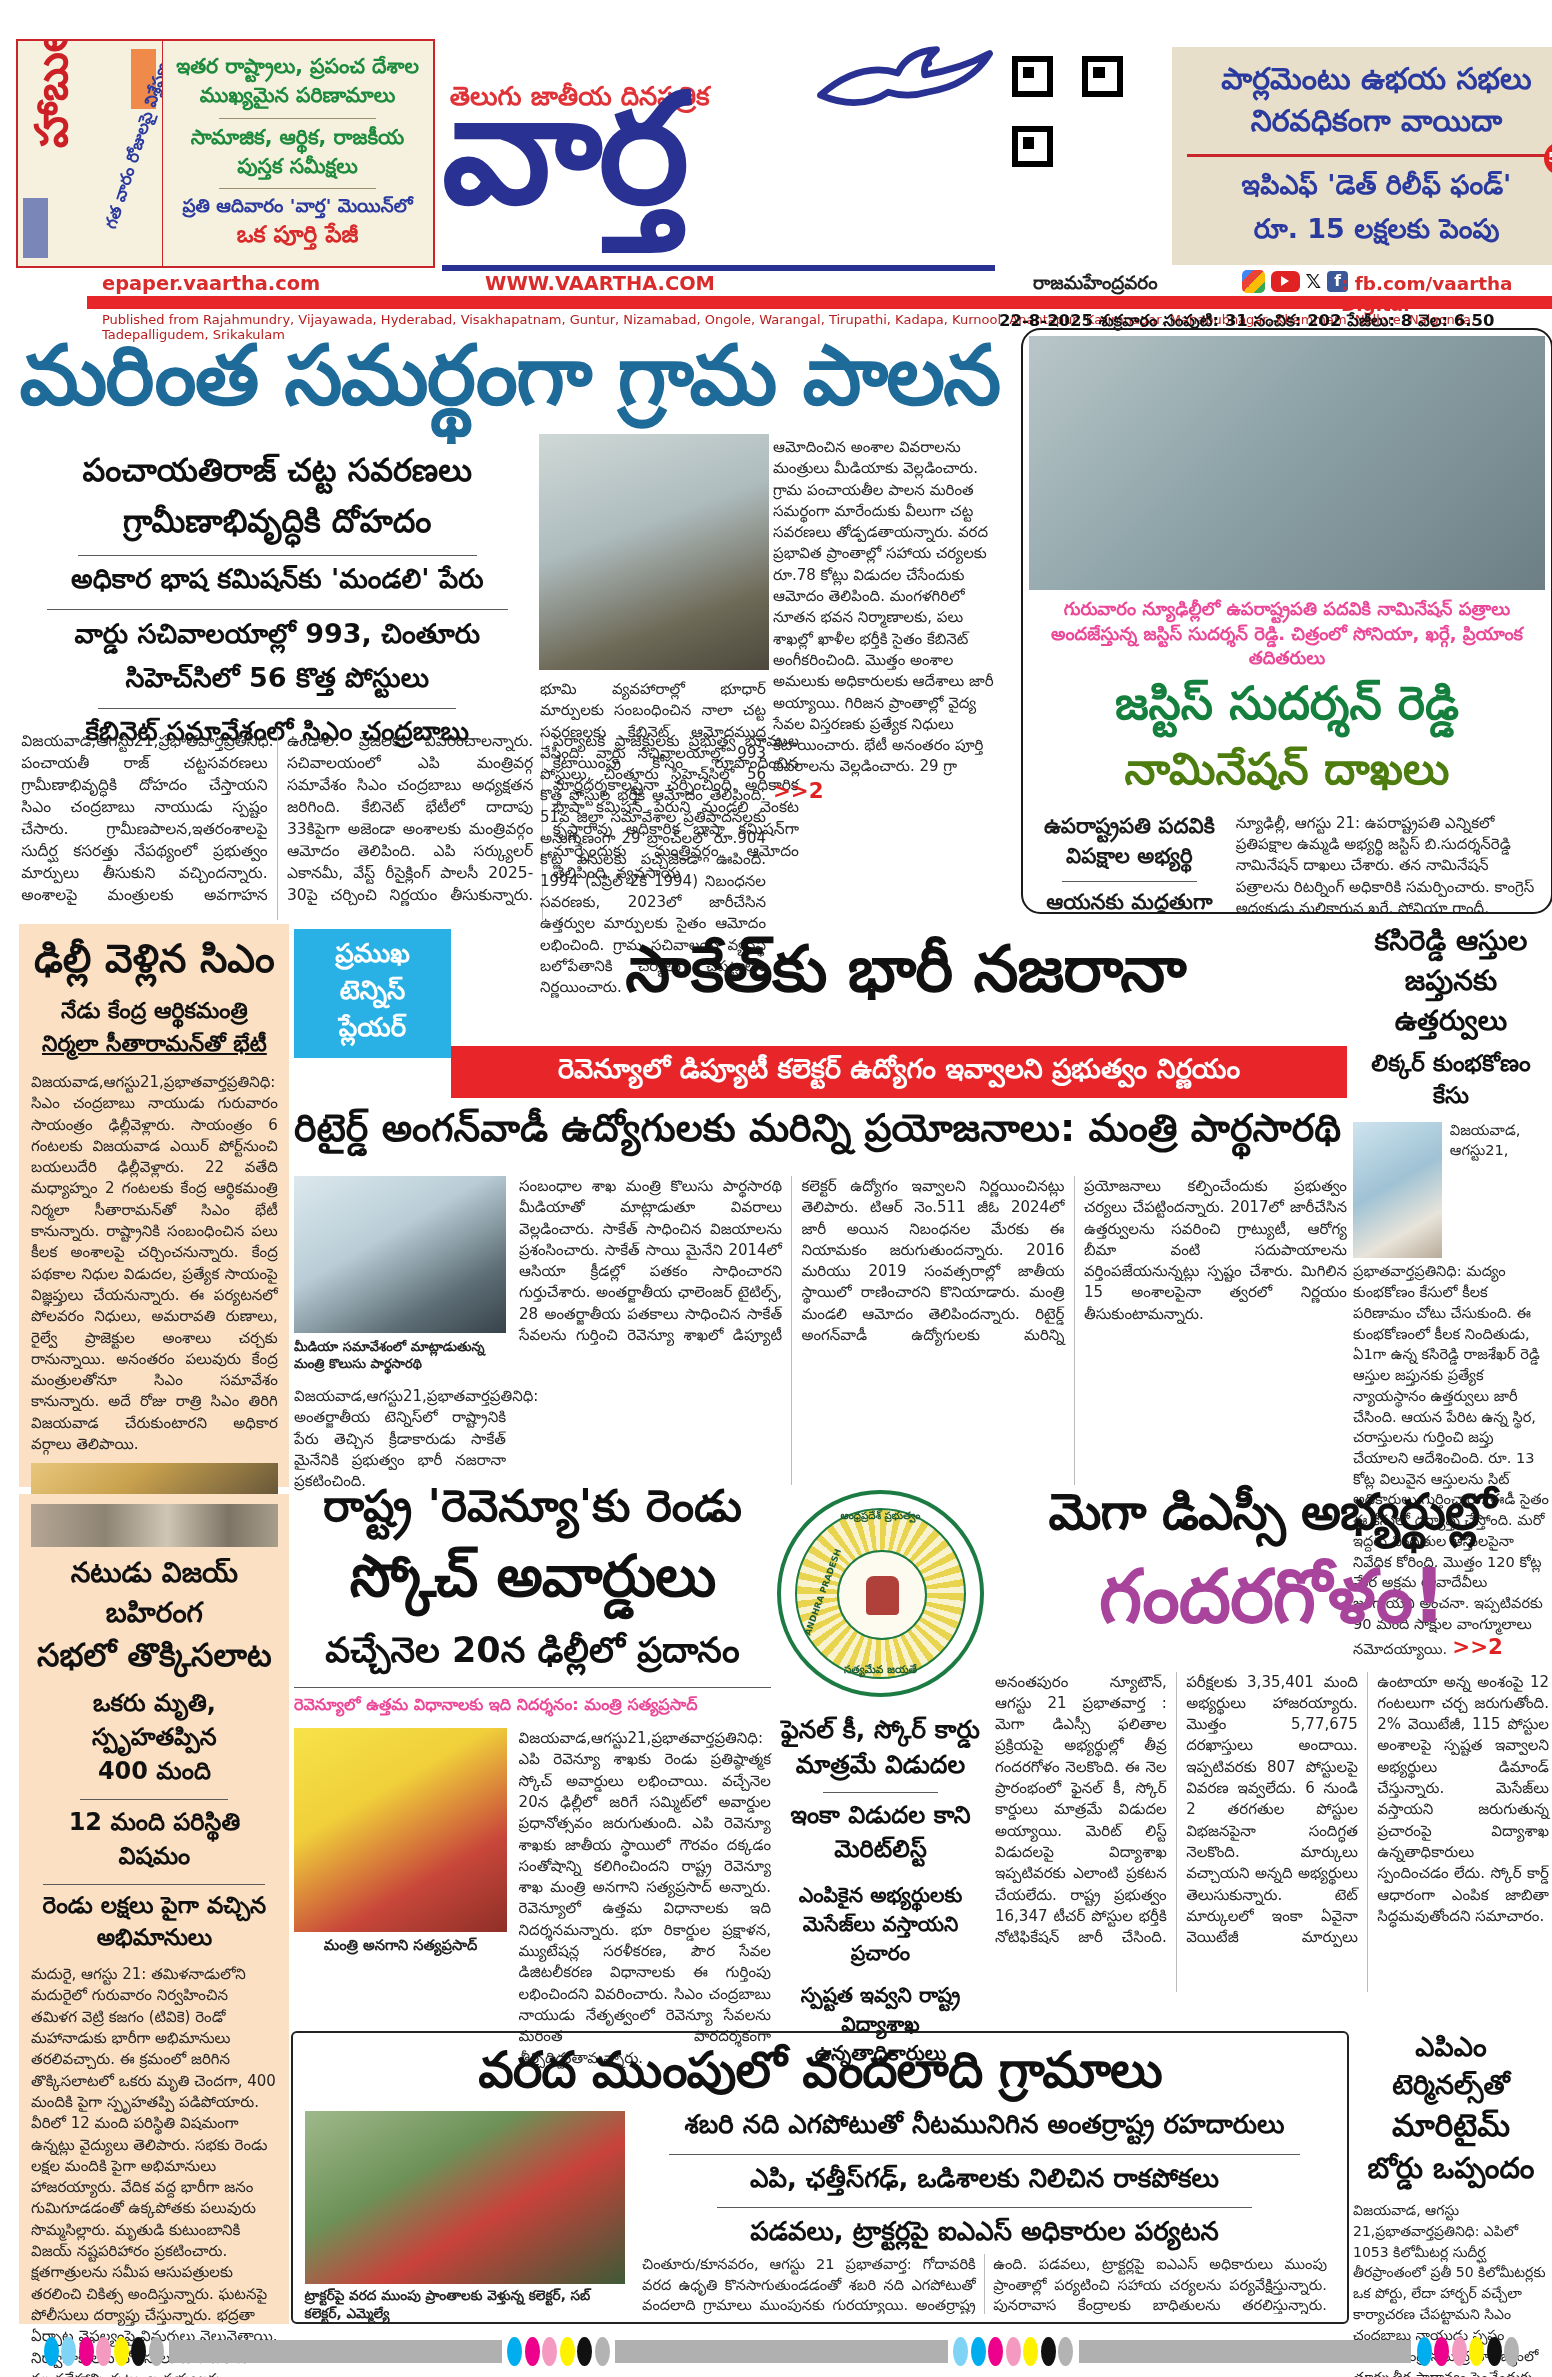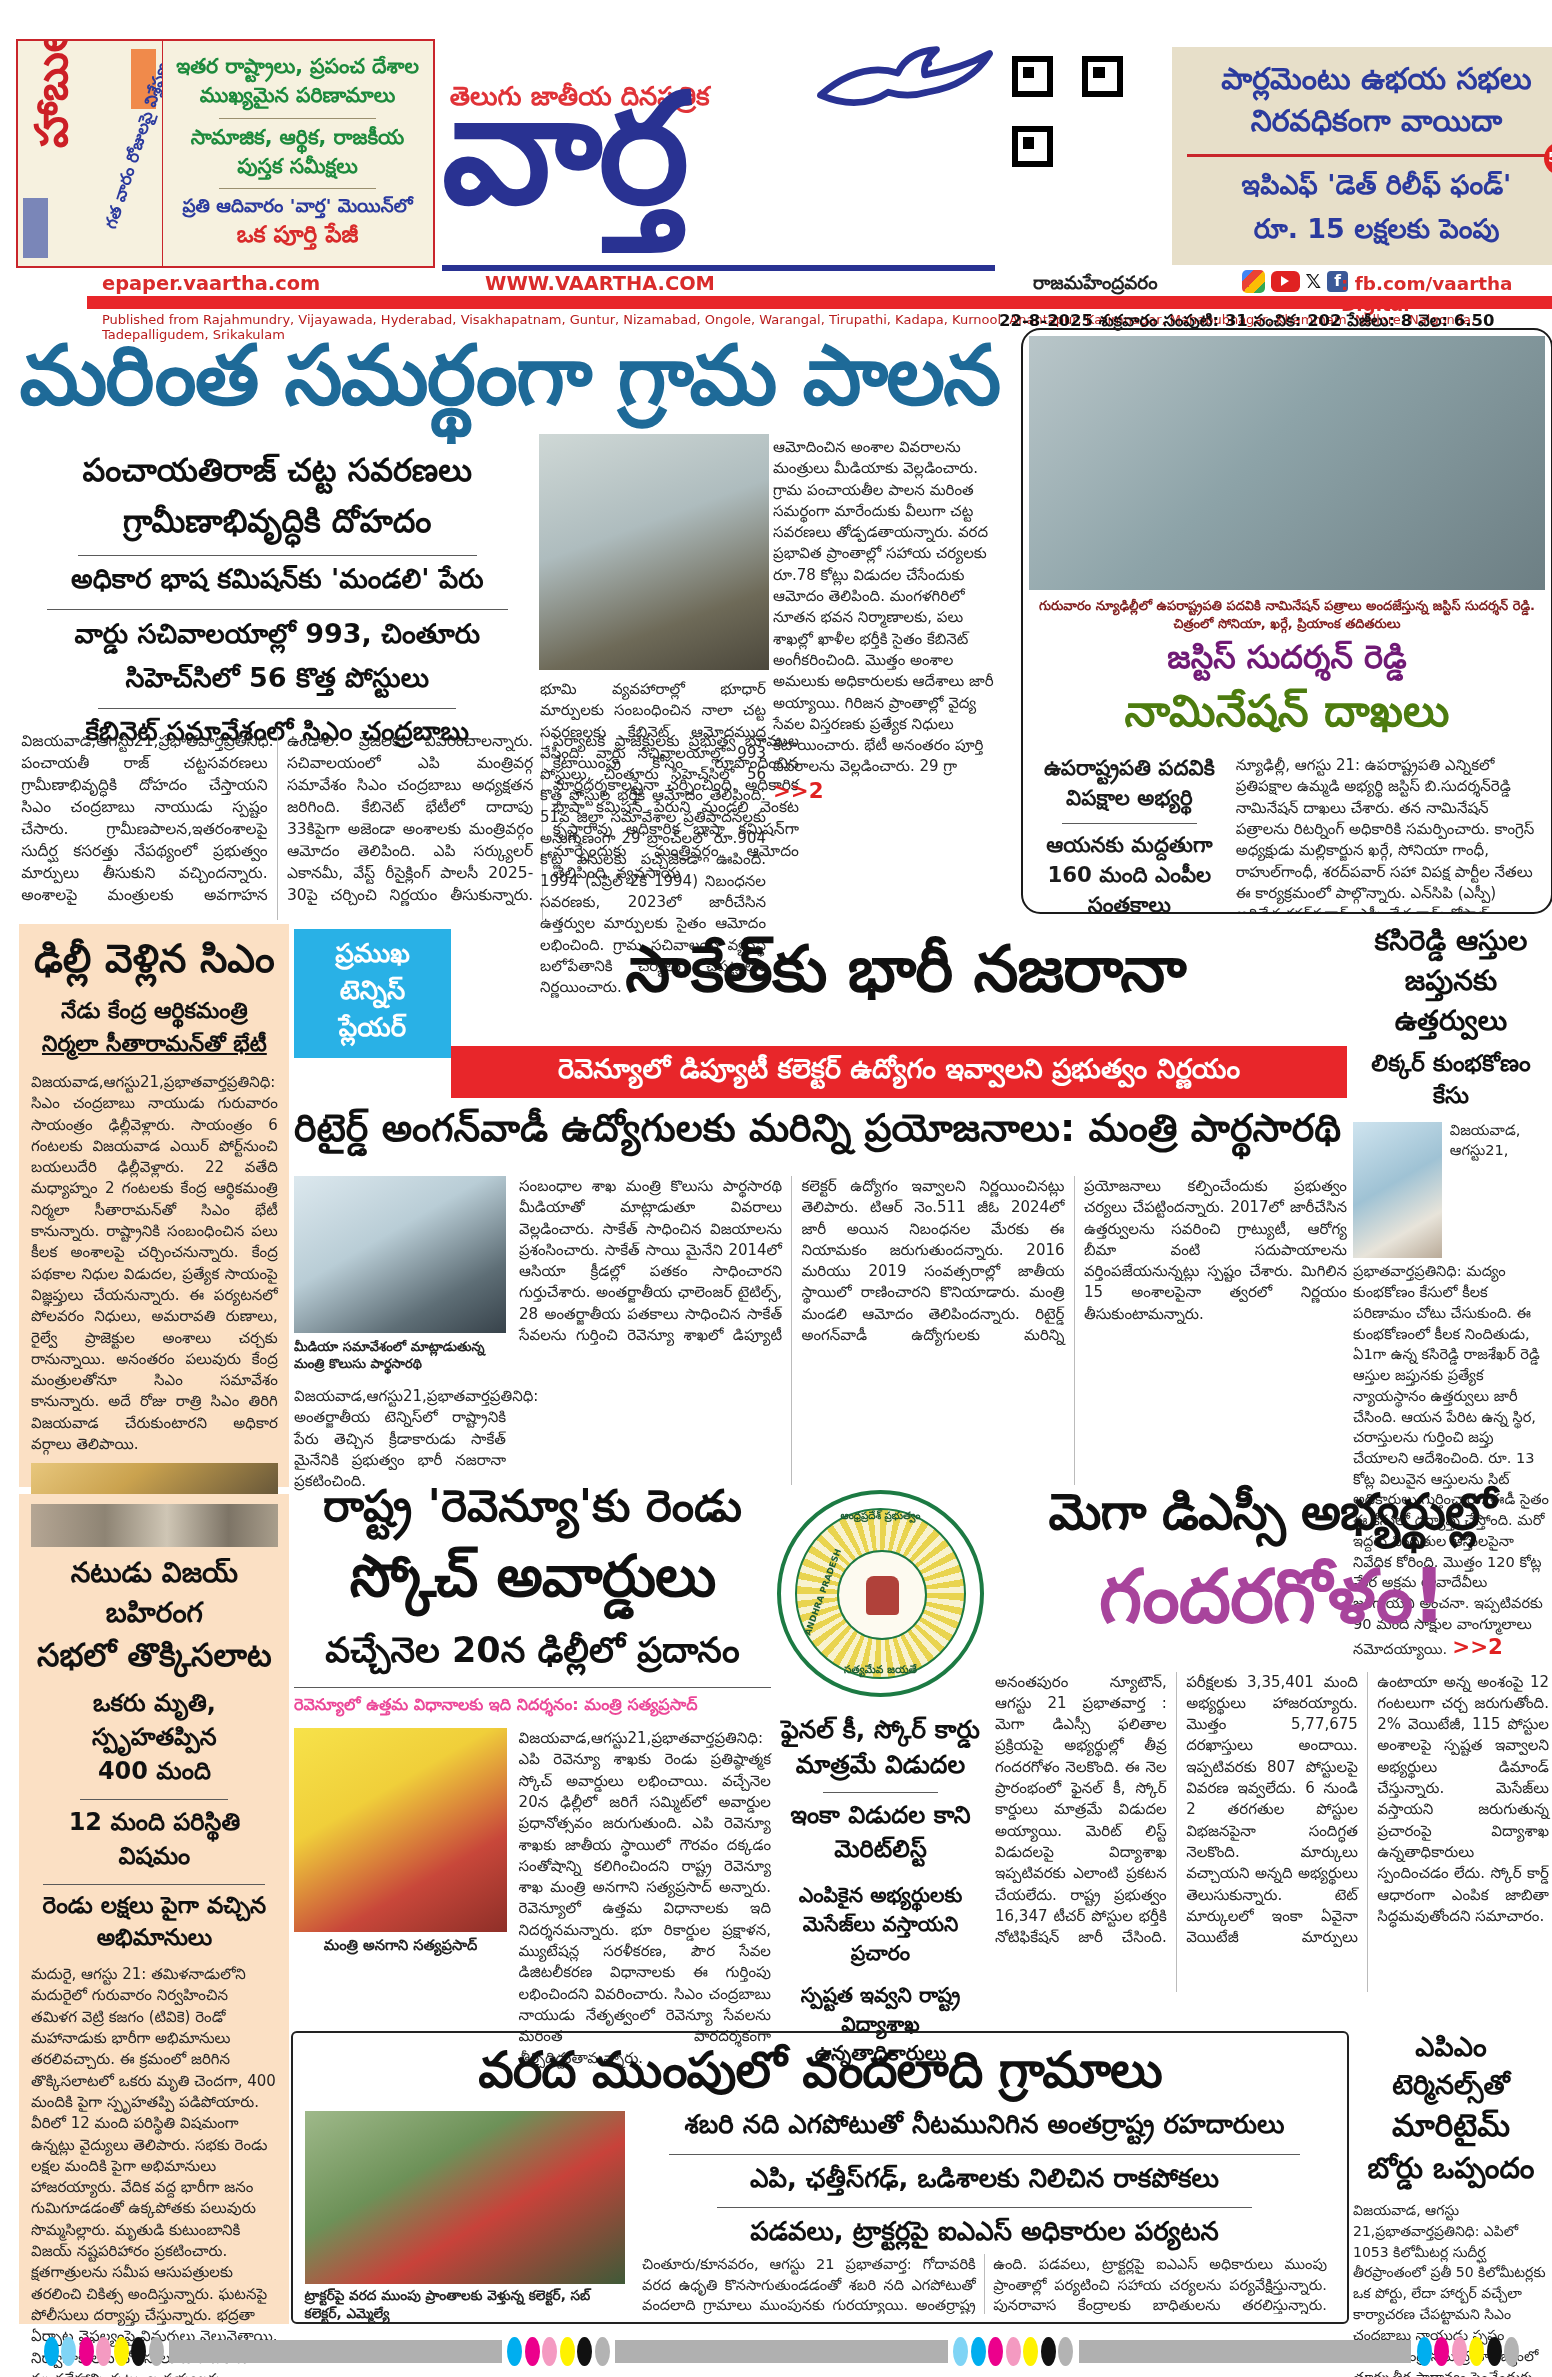--- a/index.html
+++ b/index.html
@@ -117,22 +117,22 @@
 
   <div class="abs body-t j cols2" style="left:21.3px;top:730px;width:512px;height:190px;font-size:15.5px;">విజయవాడ,ఆగస్టు21,ప్రభాతవార్తప్రతినిధి: పంచాయతీ రాజ్ చట్టసవరణలు గ్రామీణాభివృద్ధికి దోహదం చేస్తాయని సిఎం చంద్రబాబు నాయుడు స్పష్టం చేసారు. గ్రామీణపాలన,ఇతరంశాలపై సుదీర్ఘ కసరత్తు నేపథ్యంలో ప్రభుత్వం మార్పులు తీసుకుని వచ్చిందన్నారు. అంశాలపై మంత్రులకు అవగాహన ఉండాలి. ప్రజలకు వివరించాలన్నారు. సచివాలయంలో ఎపి మంత్రివర్గ సమావేశం సిఎం చంద్రబాబు అధ్యక్షతన జరిగింది. కేబినెట్ భేటీలో దాదాపు 33కిపైగా అజెండా అంశాలకు మంత్రివర్గం ఆమోదం తెలిపింది. ఎపి సర్క్యులర్ ఎకానమీ, వేస్ట్ రీసైక్లింగ్ పాలసీ 2025-30పై చర్చించి నిర్ణయం తీసుకున్నారు. పర్యాటక ప్రాజెక్టులకు ప్రభుత్వ భూముల కేటాయింపు కోసం రూపొందించిన మార్గదర్శకాలపైనా చర్చించింది. అధికారిక భాషా కమిషన్ పేరుని మండలి వెంకట కృష్ణారావు అధికారిక భాషా కమిషన్‌గా మార్చేందుకు మంత్రివర్గం ఆమోదం తెలిపింది. వ్యవసాయ</div>
   <div class="abs body-t j" style="left:540px;top:679px;width:226px;height:241px;font-size:15px;">భూమి వ్యవహారాల్లో భూధార్ మార్పులకు సంబంధించిన నాలా చట్ట సవరణలకు కేబినెట్ ఆమోదముద్ర వేసింది. వార్డు సచివాలయాల్లో 993 పోస్టులు, చింతూరు సిహెచ్‌సిలో 56 కొత్త పోస్టుల భర్తీకి ఆమోదం తెలిపింది. 51వ జిల్లా సమావేశాల ప్రతిపాదనలకు అనుగుణంగా 29 బ్రాంచ్‌లలో రూ.904 కోట్ల పనులకు పచ్చజెండా ఊపింది. 1994 (ఏప్రిల్ 2కి 1994) నిబంధనల సవరణకు, 2023లో జారీచేసిన ఉత్తర్వుల మార్పులకు సైతం ఆమోదం లభించింది. గ్రామ సచివాలయ వ్యవస్థ బలోపేతానికి చర్యలు చేపట్టాలని నిర్ణయించారు.</div>
   <div class="abs" style="left:773px;top:437px;width:229px;height:485px;">
     <span class="body-t j" style="font-size:15px;display:inline;">ఆమోదించిన అంశాల వివరాలను మంత్రులు మీడియాకు వెల్లడించారు. గ్రామ పంచాయతీల పాలన మరింత సమర్థంగా మారేందుకు వీలుగా చట్ట సవరణలు తోడ్పడతాయన్నారు. వరద ప్రభావిత ప్రాంతాల్లో సహాయ చర్యలకు రూ.78 కోట్లు విడుదల చేసేందుకు ఆమోదం తెలిపింది. మంగళగిరిలో నూతన భవన నిర్మాణాలకు, పలు శాఖల్లో ఖాళీల భర్తీకి సైతం కేబినెట్ అంగీకరించింది. మొత్తం అంశాల అమలుకు అధికారులకు ఆదేశాలు జారీ అయ్యాయి. గిరిజన ప్రాంతాల్లో వైద్య సేవల విస్తరణకు ప్రత్యేక నిధులు కేటాయించారు. భేటీ అనంతరం పూర్తి వివరాలను వెల్లడించారు. 29 గ్రా</span>
     <span class="jump">&gt;&gt;2</span>
   </div>
 
   <div class="abs" style="left:1021px;top:328px;width:528px;height:582px;border:2.9px solid #1a1a1a;border-radius:19.4px;overflow:hidden;">
     <div style="margin:5.8px;height:254px;" class="ph" style2=""></div>
-    <div class="c" style="font-size:13px;font-weight:bold;color:#7f1d1d;padding:1.9px 9.7px;line-height:1.35;">గురువారం న్యూఢిల్లీలో ఉపరాష్ట్రపతి పదవికి నామినేషన్ పత్రాలు అందజేస్తున్న జస్టిస్ సుదర్శన్ రెడ్డి. చిత్రంలో సోనియా, ఖర్గే, ప్రియాంక తదితరులు</div>
-    <div class="c b" style="font-size:32px;color:#701a75;margin-top:3.9px;">జస్టిస్ సుదర్శన్ రెడ్డి</div>
+    <div class="c" style="font-size:18px;font-weight:bold;color:#ec4899;padding:1.9px 9.7px;line-height:1.35;">గురువారం న్యూఢిల్లీలో ఉపరాష్ట్రపతి పదవికి నామినేషన్ పత్రాలు అందజేస్తున్న జస్టిస్ సుదర్శన్ రెడ్డి. చిత్రంలో సోనియా, ఖర్గే, ప్రియాంక తదితరులు</div>
+    <div class="c b" style="font-size:46px;color:#15803d;margin-top:3.9px;">జస్టిస్ సుదర్శన్ రెడ్డి</div>
     <div class="c b" style="font-size:44px;color:#4d7c0f;margin-top:1.9px;">నామినేషన్ దాఖలు</div>
     <div style="display:flex;padding:7.8px 9.7px 5.8px 9.7px;gap:9.7px;">
       <div style="width:38%;">
         <div class="c b" style="font-size:21.3px;">ఉపరాష్ట్రపతి పదవికి విపక్షాల అభ్యర్థి</div>
         <div class="rule" style="width:70%;"></div>
         <div class="c b" style="font-size:21.3px;">ఆయనకు మద్దతుగా 160 మంది ఎంపీల సంతకాలు</div>
       </div>
       <div style="flex:1;">
         <span class="body-t j" style="font-size:15px;">న్యూఢిల్లీ, ఆగస్టు 21: ఉపరాష్ట్రపతి ఎన్నికలో ప్రతిపక్షాల ఉమ్మడి అభ్యర్థి జస్టిస్ బి.సుదర్శన్‌రెడ్డి నామినేషన్ దాఖలు చేశారు. తన నామినేషన్ పత్రాలను రిటర్నింగ్ అధికారికి సమర్పించారు. కాంగ్రెస్ అధ్యక్షుడు మల్లికార్జున ఖర్గే, సోనియా గాంధీ, రాహుల్‌గాంధీ, శరద్‌పవార్ సహా విపక్ష పార్టీల నేతలు ఈ కార్యక్రమంలో పాల్గొన్నారు. ఎన్‌సిపి (ఎస్పీ) అధినేత శరద్‌పవార్, ఎస్పీ నేత రామ్ గోపాల్ యాదవ్, డిఎంకె తిరుచ్చి శివ, టిఎంసి</span>
         

